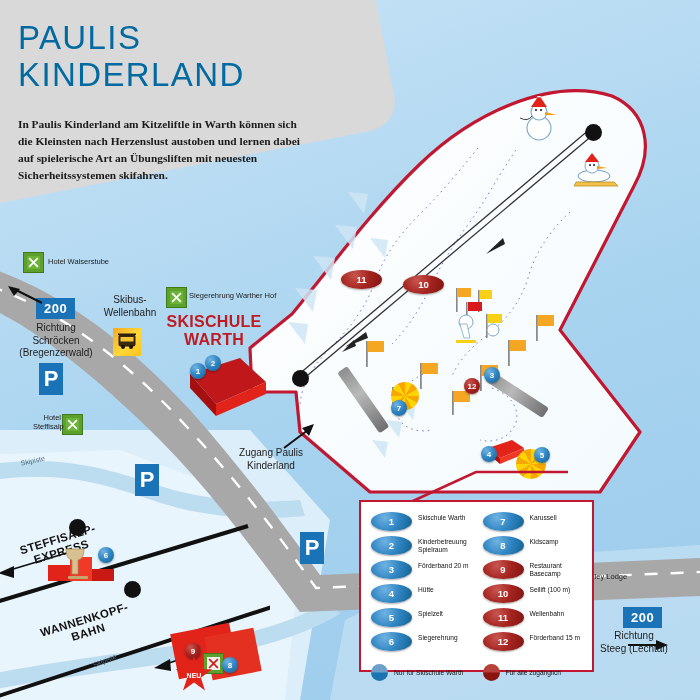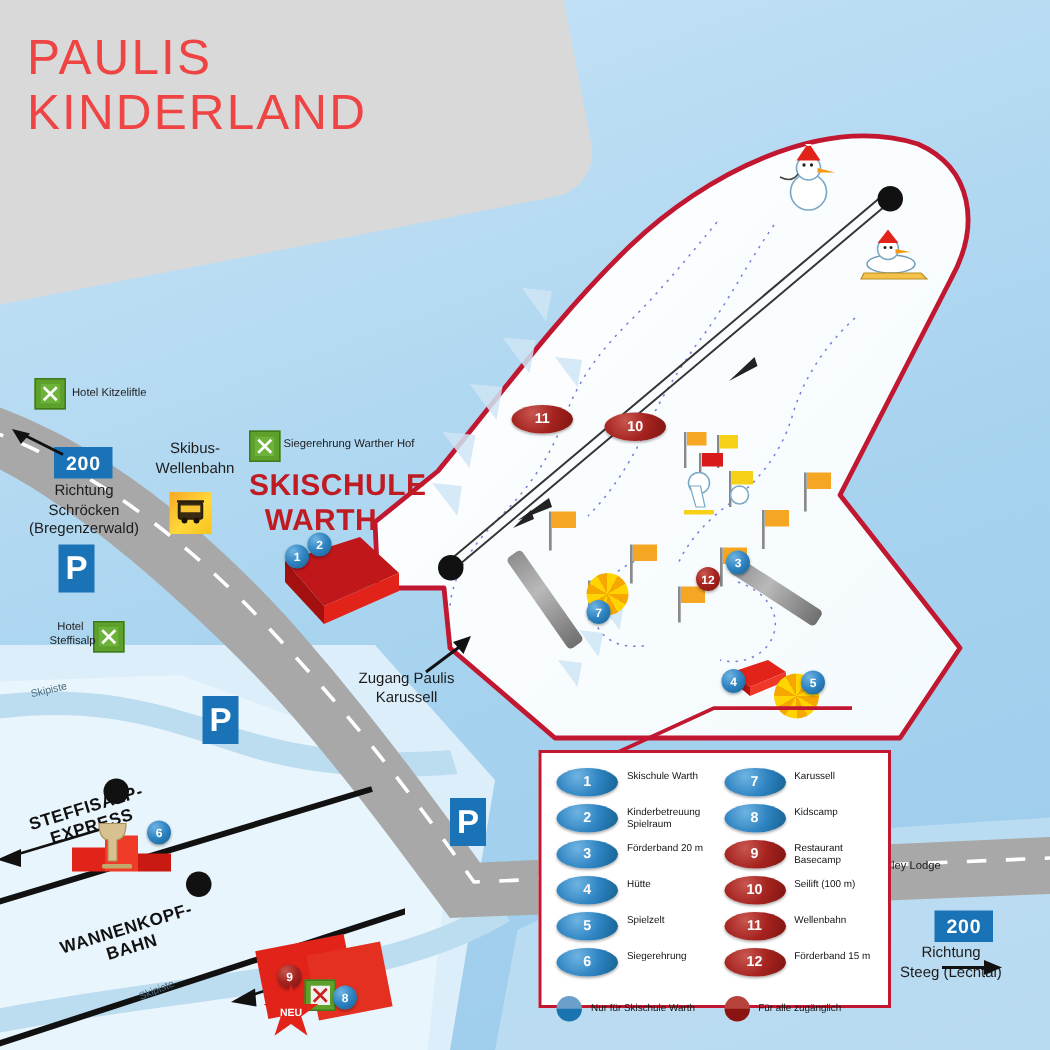--- a/index.html
+++ b/index.html
@@ -12,21 +12,21 @@
   .abs{position:absolute;}
 
   
   #info-panel{
     position:absolute;left:-60px;top:-40px;width:420px;height:250px;
     background:#d9d9d9;border-radius:0 0 30px 0;
     transform:rotate(-11deg);transform-origin:left top;
   }
   #panel-content{position:absolute;left:18px;top:20px;width:310px;}
   #map-title{
-    color:#ef4444;font-size:33px;line-height:1.12;letter-spacing:1.4px;
+    color:#0369a1;font-size:33px;line-height:1.12;letter-spacing:1.4px;
     font-weight:300;white-space:pre-line;margin:0 0 22px 0;
   }
   #map-intro{
     color:#1a1a1a;font-family:"Liberation Serif",serif;font-weight:bold;
     font-size:11.4px;line-height:1.5;margin:0;width:288px;
   }
 
   
   .sign-p{
     position:absolute;background:#1a73b7;color:#fff;font-size:22px;font-weight:bold;
@@ -47,21 +47,21 @@
     background:linear-gradient(135deg,#f7a823 0%,#ffd83a 55%,#f9c21a 100%);
     display:flex;align-items:center;justify-content:center;
   }
 
   
   .lbl{position:absolute;color:#1c1c1c;font-size:10px;line-height:1.25;white-space:pre-line;}
   .lbl-sm{font-size:7.5px;}
   .lbl-c{text-align:center;}
   .lbl-rot{transform-origin:left top;}
   #skischule-warth-title{
-    position:absolute;color:#bf1b22;font-size:20px;font-weight:bold;
+    position:absolute;color:#bf1b22;font-size:16px;font-weight:bold;
     line-height:1.15;text-align:center;white-space:pre-line;letter-spacing:.3px;
   }
   .lift-name{
     position:absolute;color:#111;font-size:11.5px;font-weight:bold;letter-spacing:.4px;
     white-space:pre-line;line-height:1.15;transform-origin:left top;text-align:center;
   }
   .piste-lbl{
     position:absolute;color:#4a6a80;font-size:7px;transform-origin:left top;
   }
 
@@ -177,37 +177,38 @@
     <polygon points="486,254 505,244 503,238" fill="#222"></polygon>
   </svg>
 
   <div class="lift-pylon" style="left:585px;top:124px;"></div>
   <div class="lift-pylon" style="left:292px;top:370px;"></div>
 
   <div id="info-panel"></div>
   <div id="panel-content">
     <h1 id="map-title">PAULIS
 KINDERLAND</h1>
+    <p id="map-intro">In Paulis Kinderland am Kitzeliftle in Warth können sich die Kleinsten nach Herzenslust austoben und lernen dabei auf spielerische Art an Übungsliften mit neuesten Sicherheitssystemen skifahren.</p>
   </div>
 
   <div class="hotel-icon" style="left:23px;top:252px;">
     <svg width="13" height="13" viewBox="0 0 12 12">
         <rect x="0" y="0" width="12" height="12" fill="#6db33a"></rect>
         <path d="M2 2 L10 10 M10 2 L2 10" stroke="#fff" stroke-width="1.6"></path>
       </svg>
   </div>
-  <div class="lbl lbl-sm" style="left:48px;top:257px;">Hotel Kitzeliftle</div>
+  <div class="lbl lbl-sm" style="left:48px;top:257px;">Hotel Walserstube</div>
 
   <div class="hotel-icon" style="left:62px;top:414px;">
     <svg width="13" height="13" viewBox="0 0 12 12">
         <rect x="0" y="0" width="12" height="12" fill="#6db33a"></rect>
         <path d="M2 2 L10 10 M10 2 L2 10" stroke="#fff" stroke-width="1.6"></path>
       </svg>
   </div>
-  <div class="lbl lbl-sm lbl-c" style="left:33px;top:413px;width:28px;">Hotel
+  <div class="lbl lbl-sm lbl-c" style="left:33px;top:413px;width:28px;text-align:right;">Hotel
 Steffisalp</div>
 
   <div class="hotel-icon" style="left:166px;top:287px;">
     <svg width="13" height="13" viewBox="0 0 12 12">
         <rect x="0" y="0" width="12" height="12" fill="#6db33a"></rect>
         <path d="M2 2 L10 10 M10 2 L2 10" stroke="#fff" stroke-width="1.6"></path>
       </svg>
   </div>
   <div class="lbl lbl-sm" style="left:189px;top:291px;">Siegerehrung Warther Hof</div>
 
@@ -299,21 +300,21 @@
 WARTH</div>
   <svg class="abs" style="left:182px;top:352px;" width="90" height="70">
     <polygon points="8,22 58,6 84,30 34,52" fill="#c0171b"></polygon>
     <polygon points="8,22 34,52 34,64 8,36" fill="#a3100f"></polygon>
     <polygon points="34,52 84,30 84,42 34,64" fill="#e2231a"></polygon>
   </svg>
   <div class="marker blue sm" style="left:190px;top:363px;">1</div>
   <div class="marker blue sm" style="left:205px;top:355px;">2</div>
 
   <div class="lbl lbl-c" style="left:222px;top:447px;width:98px;">Zugang Paulis
-Karussell</div>
+Kinderland</div>
   <svg class="abs" style="left:282px;top:424px;" width="36" height="26">
     <line x1="2" y1="24" x2="26" y2="6" stroke="#111" stroke-width="2"></line>
     <polygon points="32,0 20,4 27,12" fill="#111"></polygon>
   </svg>
 
   <svg class="abs" style="left:512px;top:96px;" width="52" height="48">
     <circle cx="27" cy="32" r="12" fill="#fff" stroke="#7aa9c6" stroke-width="1.1"></circle>
     <circle cx="27" cy="16" r="8" fill="#fff" stroke="#7aa9c6" stroke-width="1.1"></circle>
     <path d="M19 11 L27 -1 L35 11 Z" fill="#e2231a"></path>
     <circle cx="27" cy="-1" r="2.4" fill="#fff"></circle>

